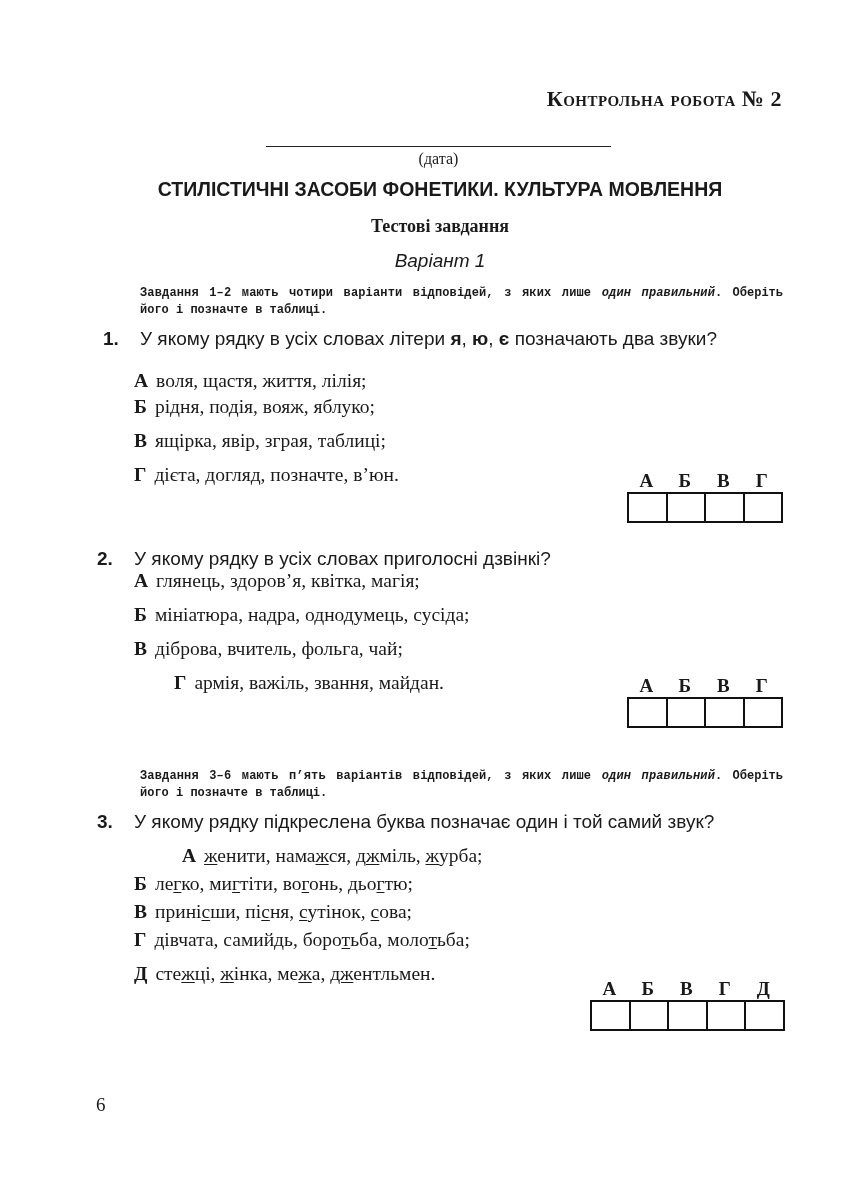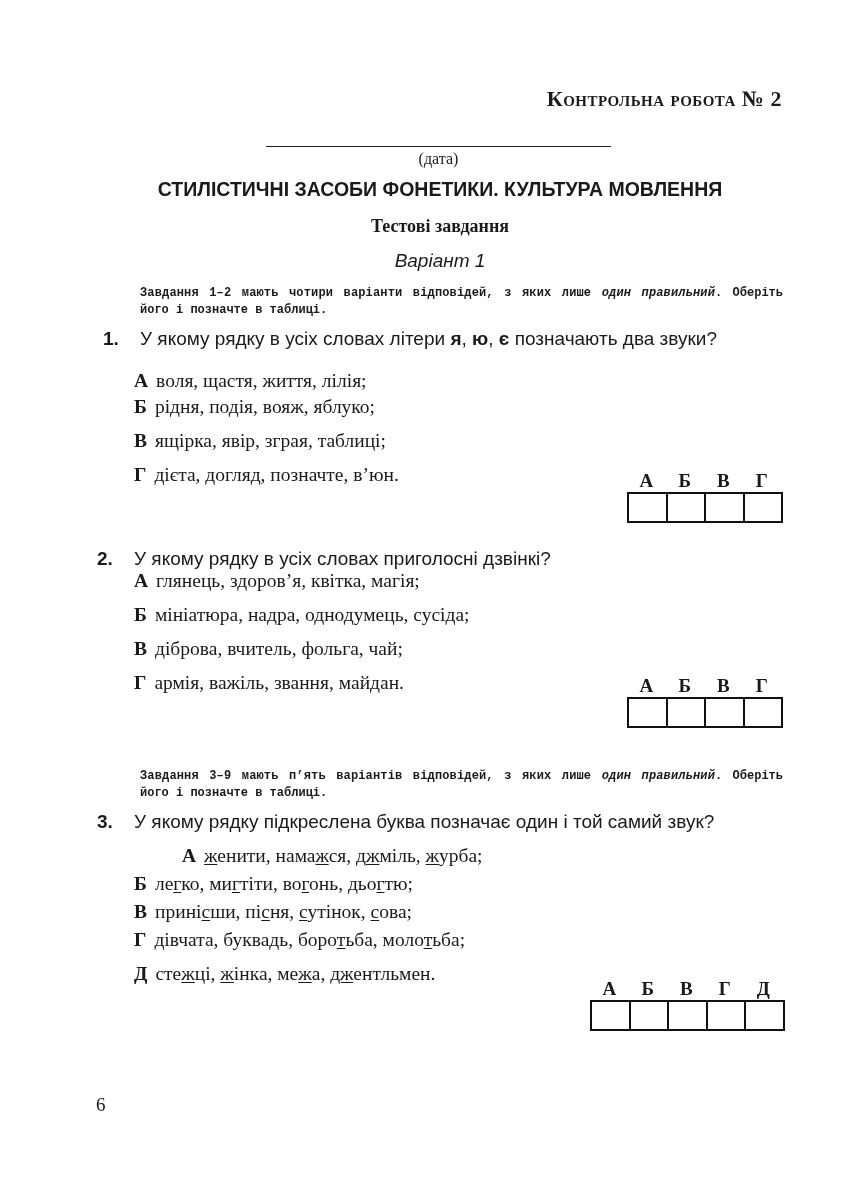--- a/index.html
+++ b/index.html
@@ -100,48 +100,48 @@
     <div></div>
   </div>
 </div>
 
 <div class="q-row" style="top:536px;margin-top:12px;">
   <span class="q-num">2.</span><span class="q-text">У якому рядку в усіх словах приголосні дзвінкі?</span>
 </div>
 <div class="option" style="top:570px;"><span class="opt-letter">А</span><span>глянець, здоров’я, квітка, магія;</span></div>
 <div class="option" style="top:604px;"><span class="opt-letter">Б</span><span>мініатюра, надра, однодумець, сусіда;</span></div>
 <div class="option" style="top:638px;"><span class="opt-letter">В</span><span>діброва, вчитель, фольга, чай;</span></div>
-<div class="option" style="top:672px;"><span class="opt-letter">Г</span><span>армія, важіль, звання, майдан.</span></div>
+<div class="option" style="top:672px;margin-left:40px;"><span class="opt-letter">Г</span><span>армія, важіль, звання, майдан.</span></div>
 
 <div class="answer-table" style="left:627px; top:675px;">
   <div class="at-head">
     <span>А</span>
     <span>Б</span>
     <span>В</span>
     <span>Г</span>
   </div>
   <div class="at-cells">
     <div></div>
     <div></div>
     <div></div>
     <div></div>
   </div>
 </div>
 
 <div class="instruction" style="top:768px;">
-  <span>Завдання 3–9 мають п’ять варіантів відповідей, з яких лише </span><i>один правильний</i><span class="norm">. Оберіть його і позначте в таблиці.</span>
+  <span>Завдання 3–6 мають п’ять варіантів відповідей, з яких лише </span><i>один правильний</i><span class="norm">. Оберіть його і позначте в таблиці.</span>
 </div>
 
 <div class="q-row" style="top:811px;">
   <span class="q-num">3.</span><span class="q-text">У якому рядку підкреслена буква позначає один і той самий звук?</span>
 </div>
 <div class="option seg-option" style="top:845px;margin-left:48px;"><span class="opt-letter">А</span><span class="segs"><span></span><span class="u">ж</span><span>енити, нама</span><span class="u">ж</span><span>ся, д</span><span class="u">ж</span><span>міль, </span><span class="u">ж</span><span>урба;</span></span></div>
 <div class="option seg-option" style="top:873px;"><span class="opt-letter">Б</span><span class="segs"><span>ле</span><span class="u">г</span><span>ко, ми</span><span class="u">г</span><span>тіти, во</span><span class="u">г</span><span>онь, дьо</span><span class="u">г</span><span>тю;</span></span></div>
 <div class="option seg-option" style="top:901px;"><span class="opt-letter">В</span><span class="segs"><span>прині</span><span class="u">с</span><span>ши, пі</span><span class="u">с</span><span>ня, </span><span class="u">с</span><span>утінок, </span><span class="u">с</span><span>ова;</span></span></div>
-<div class="option seg-option" style="top:929px;"><span class="opt-letter">Г</span><span class="segs"><span></span><span class="u">д</span><span>івчата, буква</span><span class="u">д</span><span>ь, боро</span><span class="u">т</span><span>ьба, моло</span><span class="u">т</span><span>ьба;</span></span></div>
+<div class="option seg-option" style="top:929px;"><span class="opt-letter">Г</span><span class="segs"><span></span><span class="u">д</span><span>івчата, самий</span><span class="u">д</span><span>ь, боро</span><span class="u">т</span><span>ьба, моло</span><span class="u">т</span><span>ьба;</span></span></div>
 <div class="option seg-option" style="top:963px;"><span class="opt-letter">Д</span><span class="segs"><span>сте</span><span class="u">ж</span><span>ці, </span><span class="u">ж</span><span>інка, ме</span><span class="u">ж</span><span>а, </span><span class="u">дж</span><span>ентльмен.</span></span></div>
 
 <div class="answer-table" style="left:590px; top:978px;">
   <div class="at-head">
     <span>А</span>
     <span>Б</span>
     <span>В</span>
     <span>Г</span>
     <span>Д</span>
   </div>

